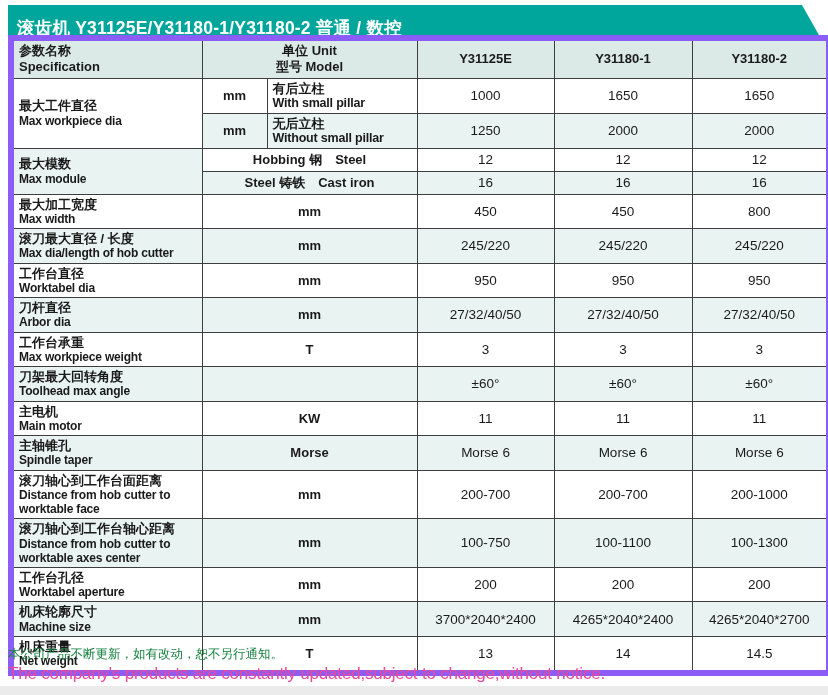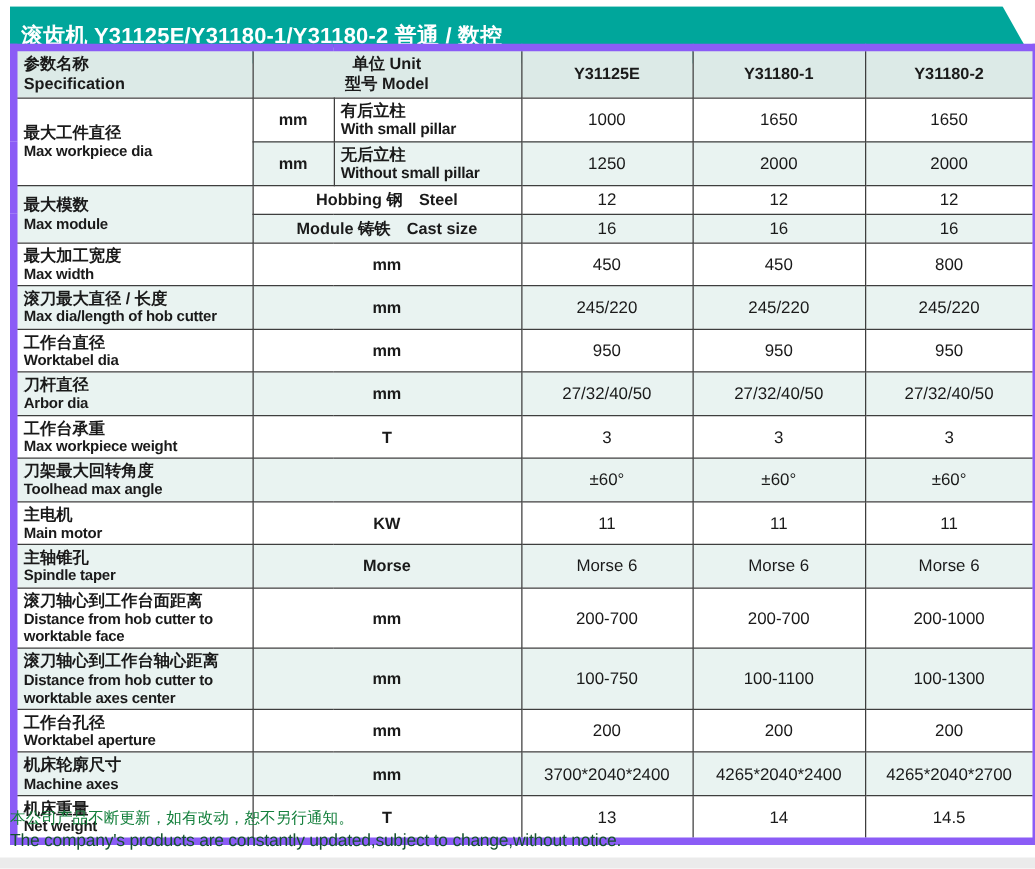--- a/index.html
+++ b/index.html
@@ -64,21 +64,21 @@
   td.modlabel { text-align: center; font-size: 13px; font-weight: 700; }
 
   td.val { text-align: center; font-size: 13.5px; }
 
   
   .footer-note {
     position: absolute; left: 8px; top: 646px;
     line-height: 1.35;
   }
   .footer-note .zh { font-size: 12.5px; color: #15803d; }
-  .footer-note .en { font-size: 14px; color: #14532d; letter-spacing: -0.2px; }
+  .footer-note .en { font-size: 17px; color: #ec4899; letter-spacing: -0.2px; }
 
   .bottom-strip {
     position: absolute; left: 0; right: 0; bottom: 0; height: 9px;
     background: #EBEBEB;
   }
 </style>
 </head>
 <body>
 
 <div class="page">
@@ -140,21 +140,21 @@
         <td class="name tint" rowspan="2">
           <div class="zh">最大模数</div>
           <div class="en">Max module</div>
         </td>
         <td class="modlabel" colspan="2">Hobbing 钢　Steel</td>
         <td class="val">12</td>
         <td class="val">12</td>
         <td class="val">12</td>
       </tr>
       <tr class="mod tint">
-        <td class="modlabel" colspan="2">Module 铸铁　Cast size</td>
+        <td class="modlabel" colspan="2">Steel 铸铁　Cast iron</td>
         <td class="val">16</td>
         <td class="val">16</td>
         <td class="val">16</td>
       </tr>
 
     <tr class="std white">
       <td class="name">
         <div class="zh">最大加工宽度</div>
         <div class="en">Max width</div>
       </td>
@@ -270,21 +270,21 @@
       </td>
       <td class="unit" colspan="2">mm</td>
       <td class="val">200</td>
       <td class="val">200</td>
       <td class="val">200</td>
     </tr>
 
     <tr class="std tint">
       <td class="name">
         <div class="zh">机床轮廓尺寸</div>
-        <div class="en">Machine axes</div>
+        <div class="en">Machine size</div>
       </td>
       <td class="unit" colspan="2">mm</td>
       <td class="val">3700*2040*2400</td>
       <td class="val">4265*2040*2400</td>
       <td class="val">4265*2040*2700</td>
     </tr>
 
     <tr class="std white">
       <td class="name">
         <div class="zh">机床重量</div>

